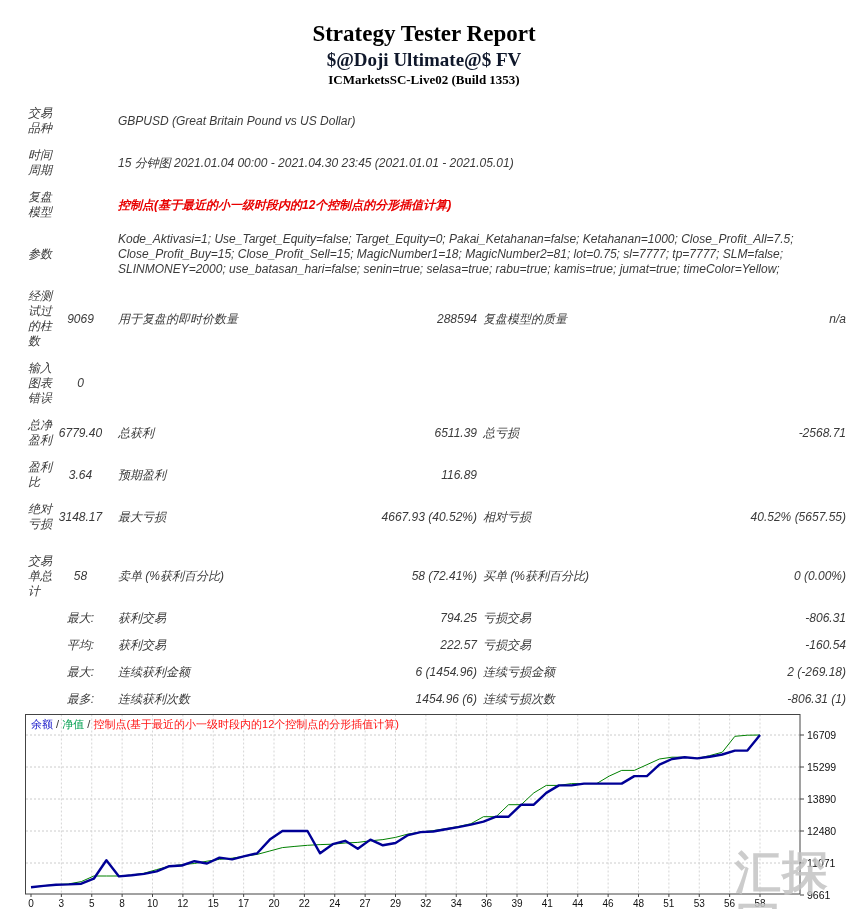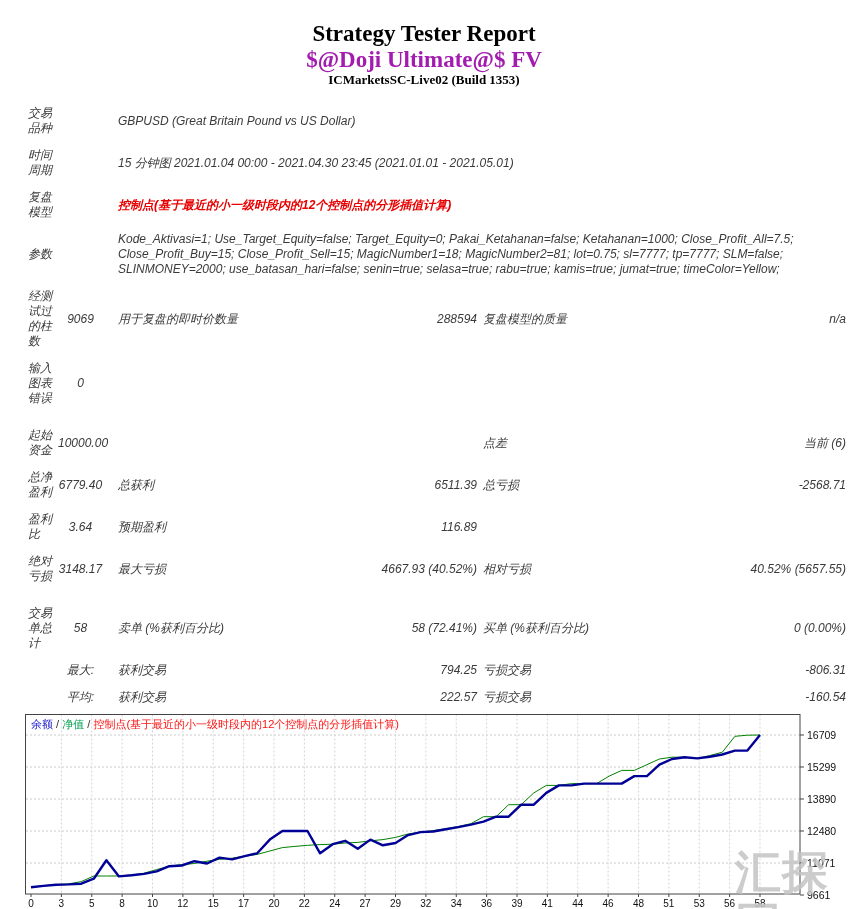--- a/index.html
+++ b/index.html
@@ -5,21 +5,21 @@
   html,body{margin:0;padding:0;}
   body{
     width:848px;height:909px;position:relative;overflow:hidden;
     background:#ffffff;
     font-family:"Liberation Sans","DejaVu Sans",sans-serif;
     color:#3a3a3a;
   }
   
   .hdr{text-align:center;padding-top:20px;font-family:"Liberation Serif","DejaVu Serif",serif;}
   .hdr .t1{font-size:23px;font-weight:bold;color:#000;line-height:28px;}
-  .hdr .t2{font-size:23px;font-weight:bold;color:#a21caf;line-height:23px;}
+  .hdr .t2{font-size:19px;font-weight:bold;color:#0f172a;line-height:23px;}
   .hdr .t3{font-size:13px;font-weight:bold;color:#000;line-height:17px;}
   
   table.rep{
     border-collapse:collapse;table-layout:fixed;
     width:818px;margin:12px 0 0 28px;
     font-size:12px;color:#3a3a3a;font-style:italic;
   }
   table.rep td{padding:6px 0;vertical-align:middle;line-height:1.25;}
   td.c1{white-space:pre-line;line-height:14px;overflow:visible;}
   td.c2{text-align:center;white-space:nowrap;}
@@ -98,29 +98,20 @@
       </tr>
       <tr>
         <td class="c1">输入
 图表
 错误</td>
         <td class="c2">0</td>
         <td class="c3"></td>
         <td class="c4"></td>
         <td class="c5"></td>
         <td class="c6"></td>
-      </tr>
-      <tr class="gap">
-        <td class="c1">起始
-资金</td>
-        <td class="c2">10000.00</td>
-        <td class="c3"></td>
-        <td class="c4"></td>
-        <td class="c5">点差</td>
-        <td class="c6">当前 (6)</td>
       </tr>
       <tr>
         <td class="c1">总净
 盈利</td>
         <td class="c2">6779.40</td>
         <td class="c3">总获利</td>
         <td class="c4">6511.39</td>
         <td class="c5">总亏损</td>
         <td class="c6">-2568.71</td>
       </tr>

